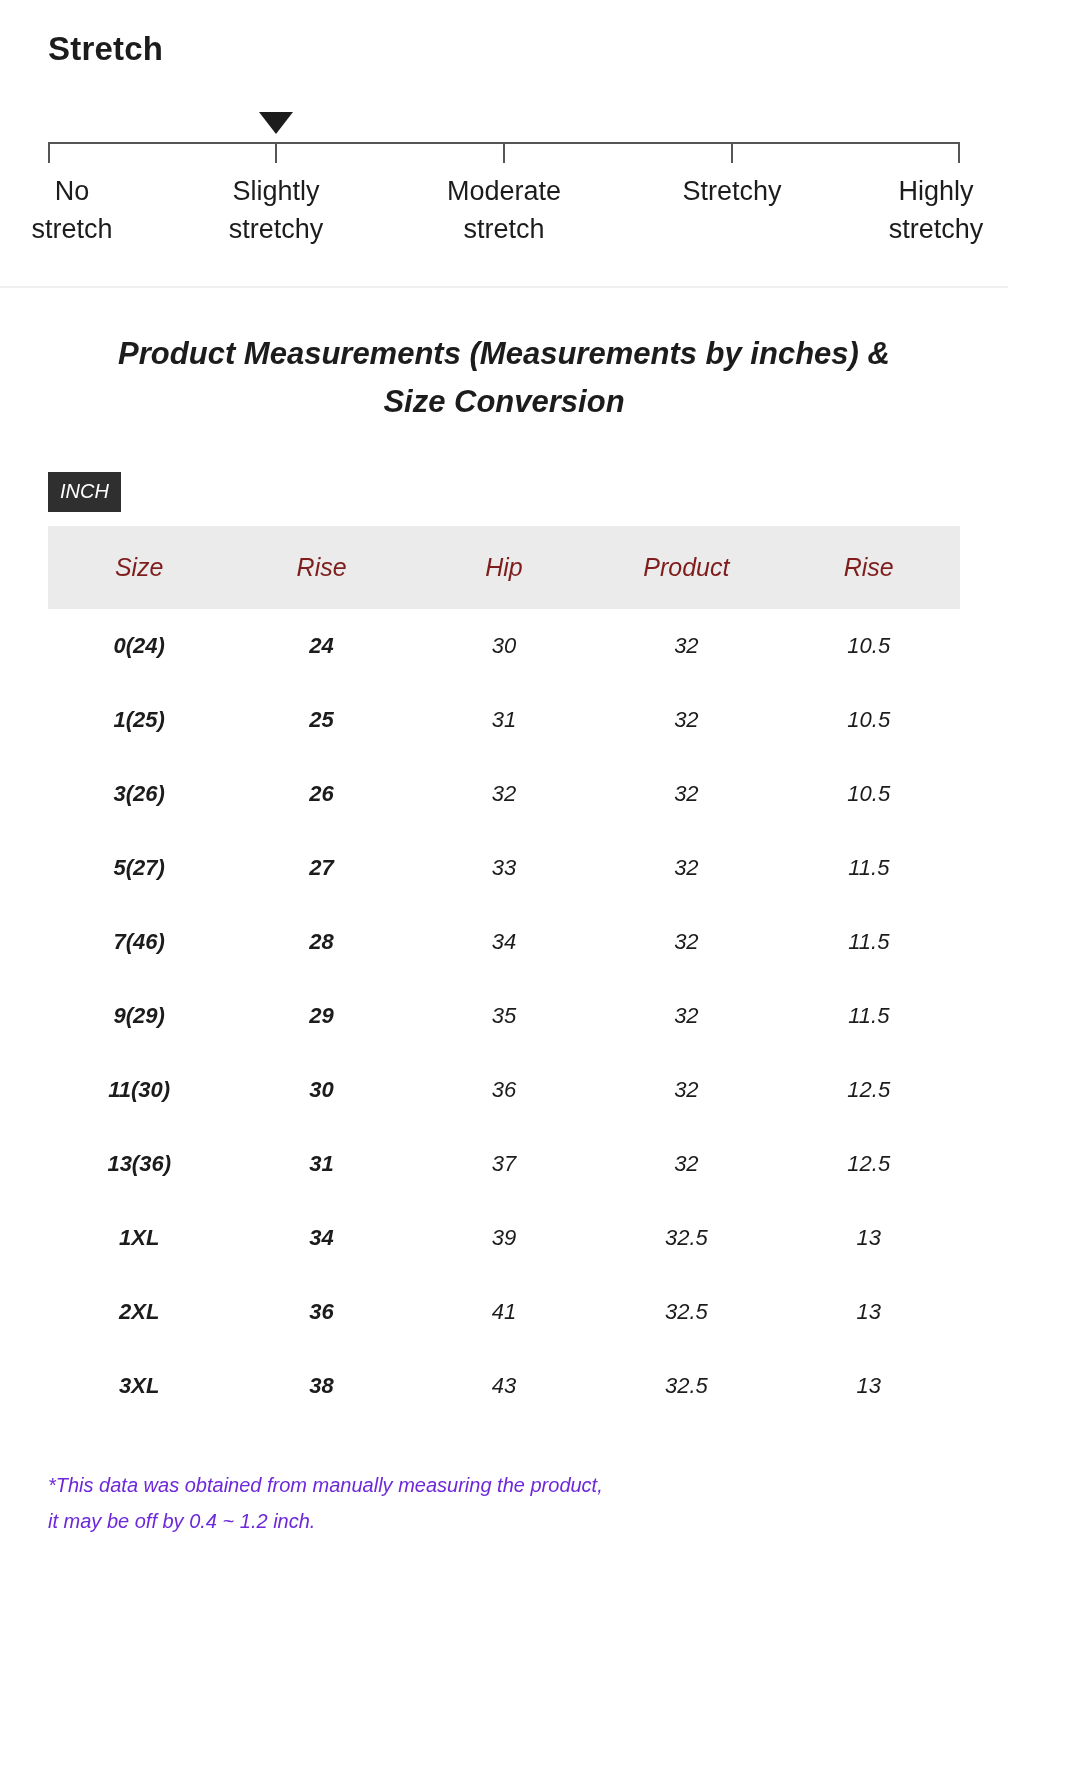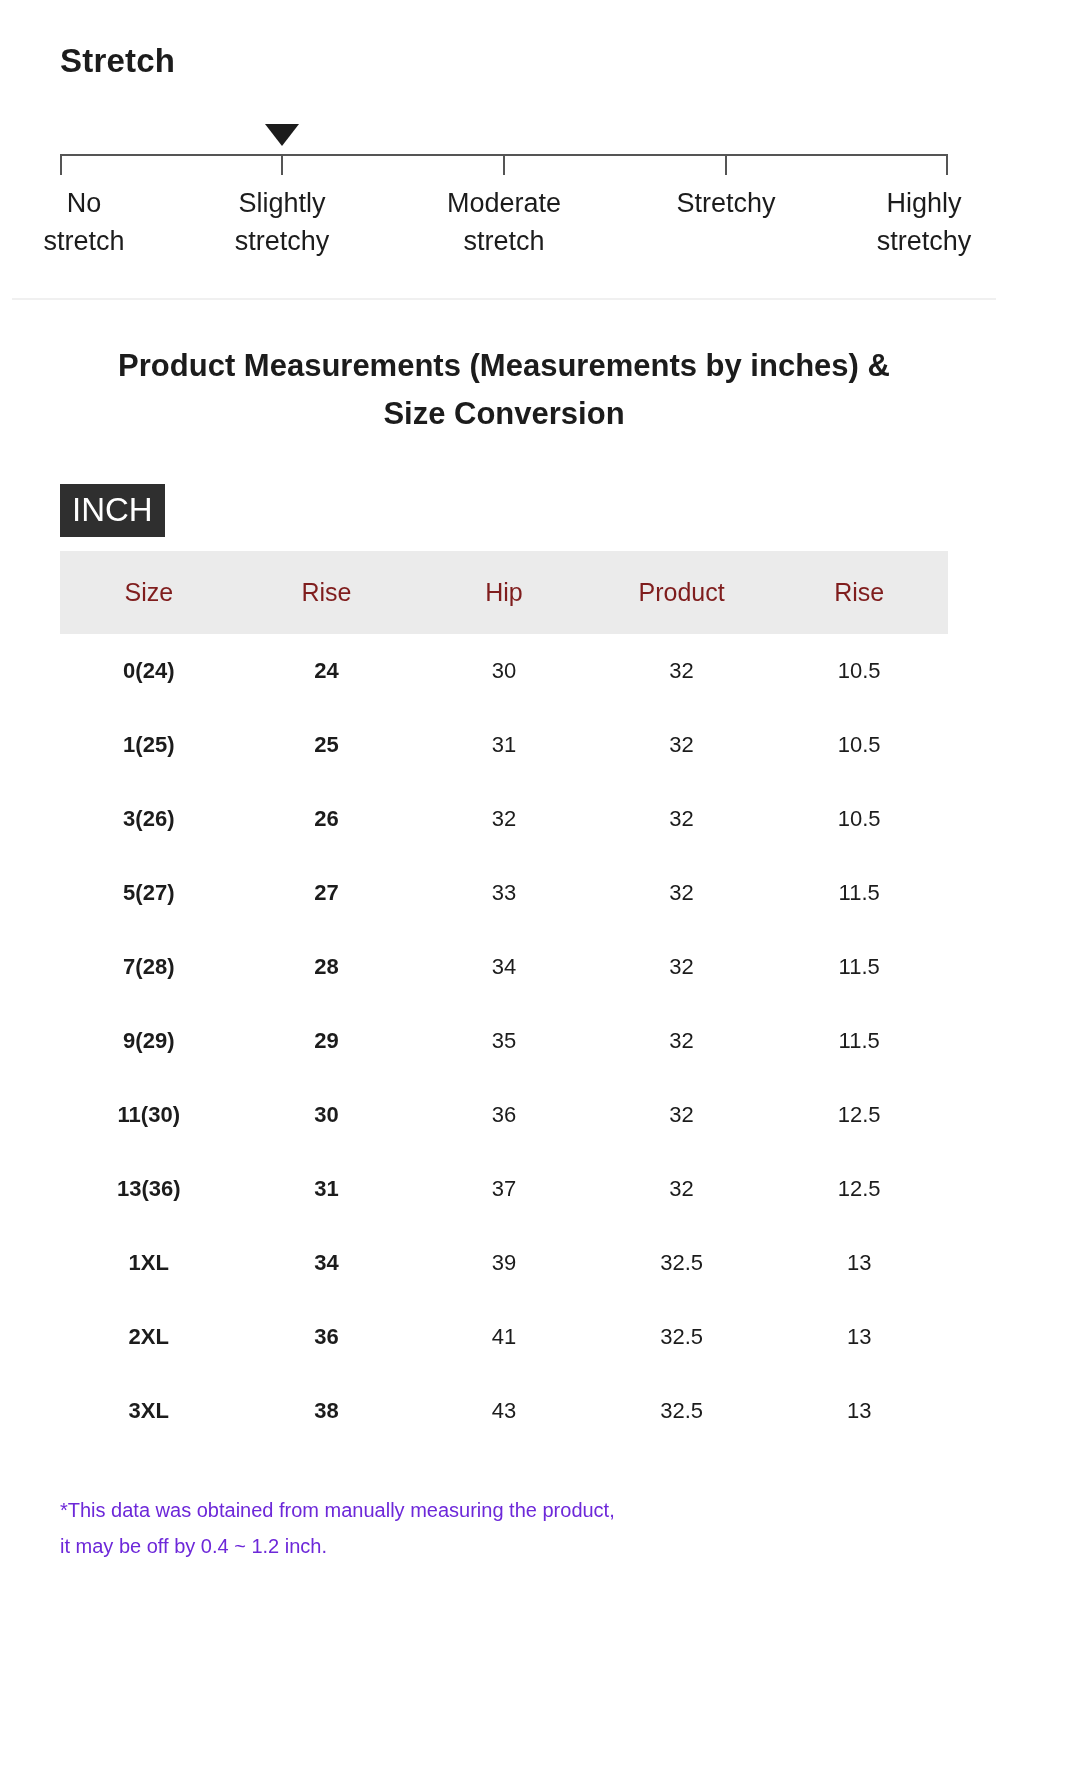--- a/index.html
+++ b/index.html
@@ -10,21 +10,21 @@
   body {
     width: 1080px;
     min-height: 1785px;
     font-family: "Liberation Sans", sans-serif;
     color: #222222;
     -webkit-font-smoothing: antialiased;
   }
   .page {
     width: 1008px;
     box-sizing: border-box;
-    padding: 12px;
+    padding: 0;
   }
 
   
   .stretch-section {
     padding: 30px 48px 22px 48px;
     border-bottom: 2px solid #f0f0f0;
     box-sizing: border-box;
   }
   .stretch-title {
     font-size: 33px;
@@ -78,33 +78,34 @@
     color: #1c1c1c;
     white-space: pre-line;
     text-align: center;
     width: 220px;
   }
 
   
   .measure-section {
     padding: 42px 48px 40px 48px;
     box-sizing: border-box;
+    font-style: italic;
   }
   .measure-title {
     font-size: 31px;
     line-height: 48px;
     text-align: center;
     color: #1c1c1c;
     margin: 0 36px 46px 36px;
   }
   .unit-badge {
     display: inline-block;
     background: #2f2f2f;
     color: #ffffff;
-    font-size: 33px;
+    font-size: 20px;
     line-height: 1;
     padding: 9px 12px 11px 12px;
     margin: 0 0 14px 0;
   }
   table.size-table {
     width: 100%;
     border-collapse: collapse;
     table-layout: fixed;
   }
   table.size-table thead th {
@@ -206,21 +207,21 @@
             <td class="col-rise">10.5</td>
           </tr>
           <tr>
             <td class="col-size">5(27)</td>
             <td class="col-waist">27</td>
             <td class="col-hip">33</td>
             <td class="col-inseam">32</td>
             <td class="col-rise">11.5</td>
           </tr>
           <tr>
-            <td class="col-size">7(28)</td>
+            <td class="col-size">7(46)</td>
             <td class="col-waist">28</td>
             <td class="col-hip">34</td>
             <td class="col-inseam">32</td>
             <td class="col-rise">11.5</td>
           </tr>
           <tr>
             <td class="col-size">9(29)</td>
             <td class="col-waist">29</td>
             <td class="col-hip">35</td>
             <td class="col-inseam">32</td>

